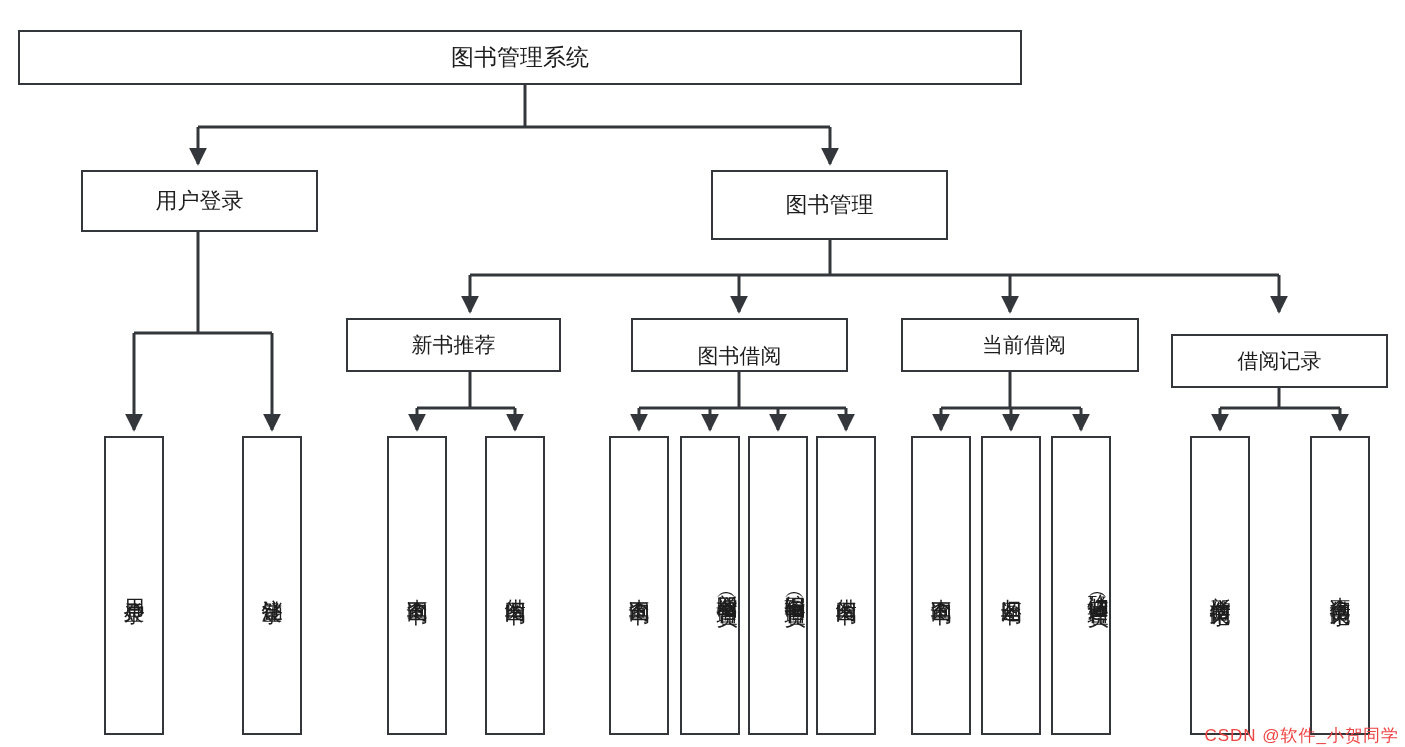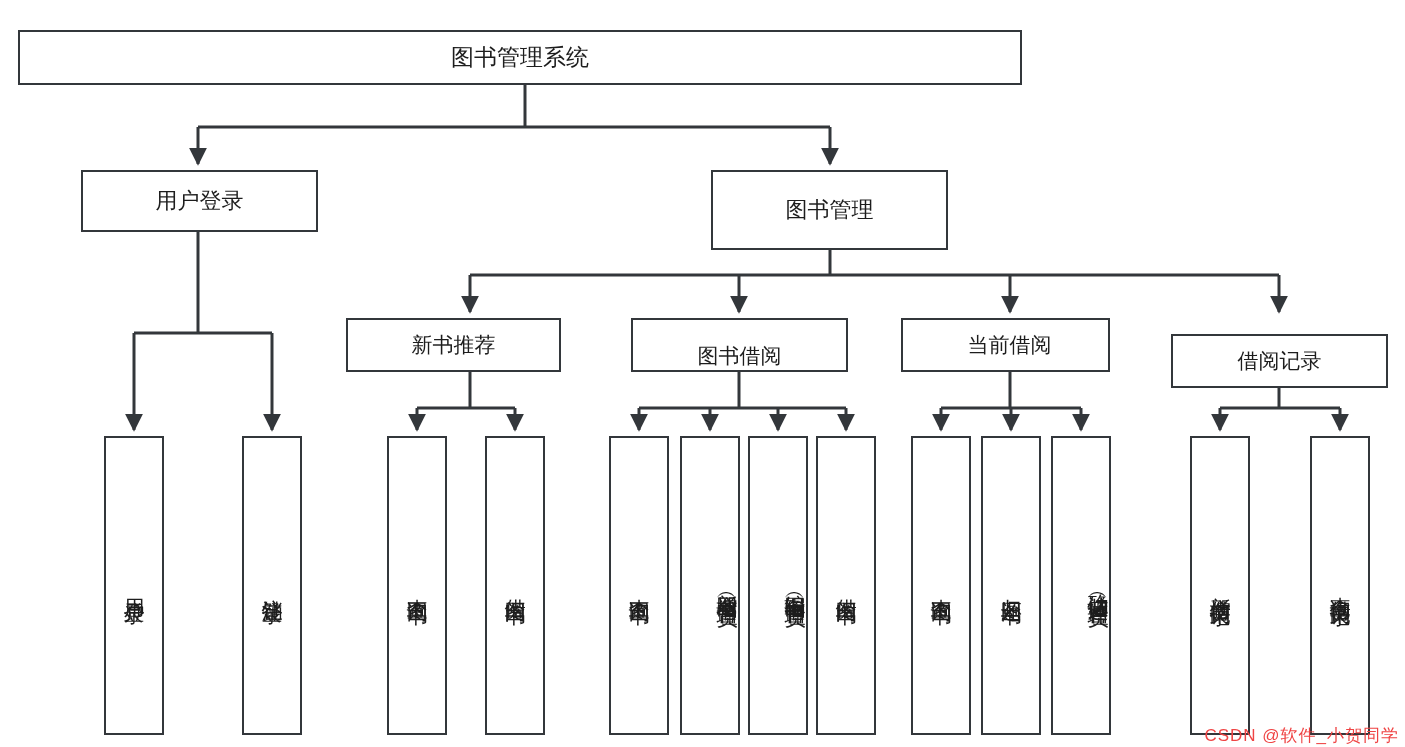--- a/index.html
+++ b/index.html
@@ -85,31 +85,31 @@
   </g>
 </svg>
 
 <div class="box level0" style="left:18px;top:14px;width:1004px;height:55px;margin-top:16px;">
   <span>图书管理系统</span>
 </div>
 
 <div class="box level1" style="left:81px;top:170px;width:237px;height:62px;">
   <span>用户登录</span>
 </div>
-<div class="box level1" style="left:711px;top:170px;width:237px;height:80px;">
+<div class="box level1" style="left:711px;top:170px;width:237px;height:70px;">
   <span>图书管理</span>
 </div>
 
 <div class="box level2" style="left:346px;top:318px;width:215px;height:54px;">
   <span>新书推荐</span>
 </div>
 <div class="box level2" style="left:631px;top:318px;width:217px;height:54px;align-items:flex-end;">
   <span>图书借阅</span>
 </div>
-<div class="box level2" style="left:901px;top:318px;width:209px;height:54px;padding-left:8px;">
+<div class="box level2" style="left:901px;top:318px;width:238px;height:54px;padding-left:8px;">
   <span>当前借阅</span>
 </div>
 <div class="box level2" style="left:1171px;top:334px;width:217px;height:54px;">
   <span>借阅记录</span>
 </div>
 
 <div class="box leaf short" style="left:104px;top:436px;width:60px;height:299px;">用户登录</div>
 <div class="box leaf short" style="left:242px;top:436px;width:60px;height:299px;">注销登录</div>
 
 <div class="box leaf short" style="left:387px;top:436px;width:60px;height:299px;">查询图书</div>

